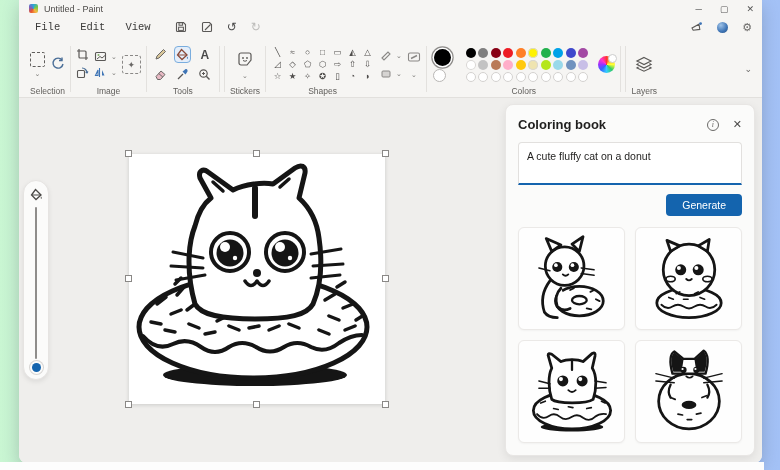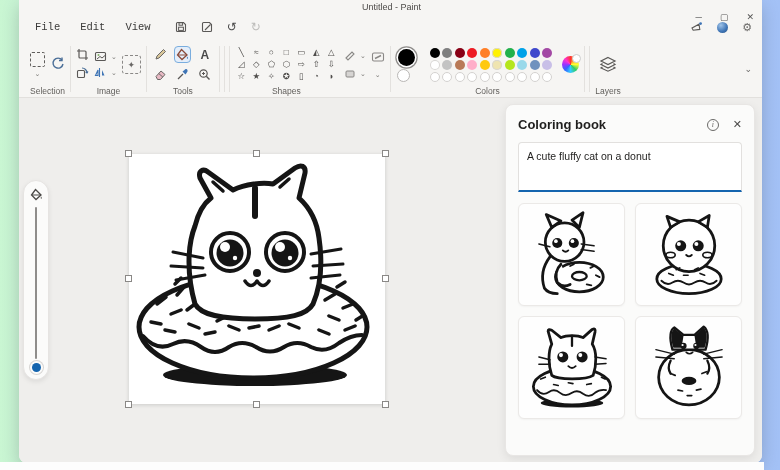--- a/index.html
+++ b/index.html
@@ -10,21 +10,21 @@
     position:relative; font-size:11px; color:#3b3a39;
   }
   .bottom-strip { position:absolute; left:0; right:16px; top:462px; height:8px; background:#fdfdfd; }
 
   
   .win { position:absolute; left:19px; top:0; width:743px; height:463px;
          background:#f6f5f3; border-radius:0 0 8px 8px; box-shadow:0 6px 18px rgba(0,0,0,.18);
          display:flex; flex-direction:column; }
 
   
-  .titlebar { height:15px; display:flex; align-items:center; padding:2px 8px 0 10px;flex-direction:column; }
+  .titlebar { height:15px; display:flex; align-items:center; padding:2px 8px 0 10px; }
   .app-ico { width:9px; height:9px; border-radius:2px;
              background:conic-gradient(#2aa7d8,#7ac943,#f5b942,#e8542f,#7b5fc0,#2aa7d8); margin-right:6px; }
   .title-txt { font-size:9px; color:#4d4b49; }
   .caption { margin-left:auto; display:flex; gap:18px; font-size:9px; color:#555; }
   .caption span { cursor:default; }
 
   
   .menurow { height:24px; display:flex; align-items:center; padding:0 10px 0 6px; }
   .menu-item { padding:3px 10px; border-radius:4px; font-size:10.5px; color:#3b3a39;font-family:Liberation Mono, monospace; }
   .qat { display:flex; align-items:center; gap:14px; margin-left:14px; }
@@ -255,20 +255,36 @@
               </svg>
           </span>
         </div>
       </div>
       <div class="grp-label">Tools</div>
     </div>
     <div class="sep"></div>
 
     <div class="sep"></div>
 
+    <div class="grp">
+      <div class="grp-icons">
+        <div class="two-col">
+          <span>
+            <svg width="16" height="16" viewBox="0 0 16 16">
+                <path d="M2 4 a2 2 0 0 1 2-2 h8 a2 2 0 0 1 2 2 v5 l-4 5 h-6 a2 2 0 0 1 -2-2 z" fill="none" stroke="#5a5856" stroke-width="1.2"></path>
+                <circle cx="6" cy="7" r=".9" fill="#5a5856"></circle>
+                <circle cx="10" cy="7" r=".9" fill="#5a5856"></circle>
+                <path d="M6 9.5 q2 1.5 4 0" fill="none" stroke="#5a5856" stroke-width="1"></path>
+              </svg>
+          </span>
+          <span class="chev">⌄</span>
+        </div>
+      </div>
+      <div class="grp-label">Stickers</div>
+    </div>
     <div class="sep"></div>
 
     <div class="grp">
       <div class="grp-icons">
         <div class="shapes-grid">
             <span>╲</span>
             <span>≈</span>
             <span>○</span>
             <span>□</span>
             <span>▭</span>
@@ -465,20 +481,23 @@
     </div>
 
     <div class="panel">
       <div class="panel-head">
         <div class="panel-title">Coloring book</div>
         <div class="sp"></div>
         <div class="info-ico">i</div>
         <div class="close-ico">✕</div>
       </div>
       <textarea class="prompt" style="">A cute fluffy cat on a donut</textarea>
+      <div class="gen-row">
+        <button class="gen-btn">Generate</button>
+      </div>
       <div class="thumb-grid">
 
         <div class="thumb" title="cat-hugging-donut">
           <svg viewBox="0 0 100 100">
             <circle class="fw ln" cx="42" cy="36" r="21" stroke-width="3"></circle>
             <path class="fw ln" stroke-width="3" d="M28 20 L22 6 L38 13 z"></path>
             <path class="fw ln" stroke-width="3" d="M50 12 L62 4 L58 20 z"></path>
             <circle class="fb" cx="34" cy="37" r="5.5"></circle>
               <circle class="fw" cx="32.5" cy="35" r="2"></circle>
             <circle class="fb" cx="52" cy="37" r="5.5"></circle>

